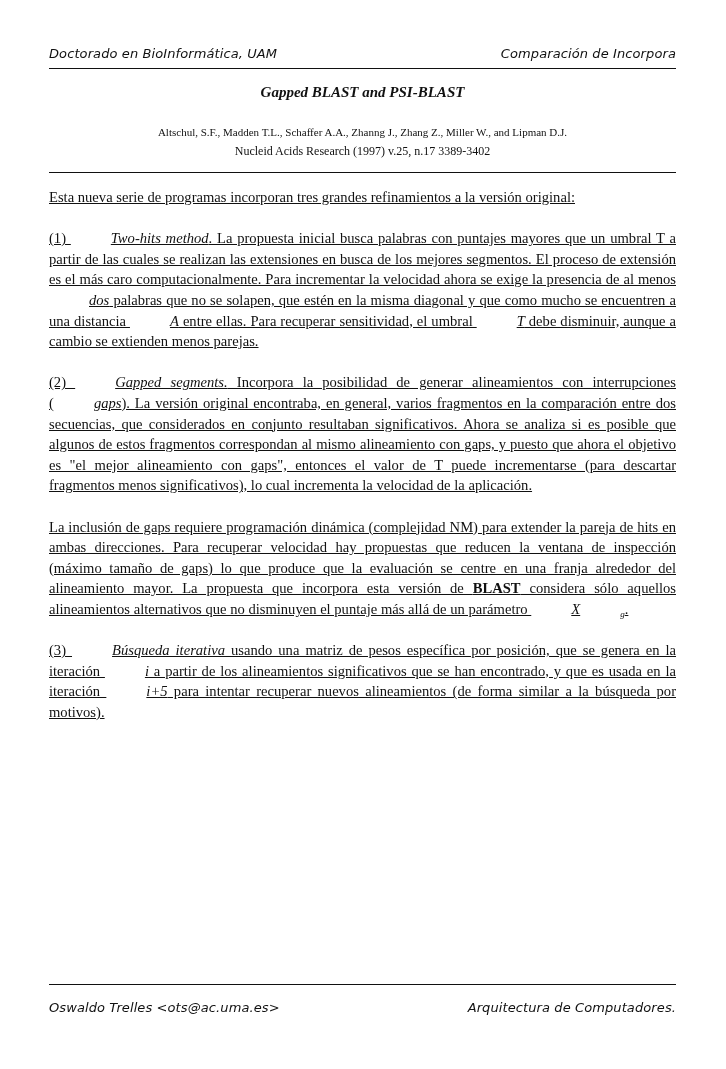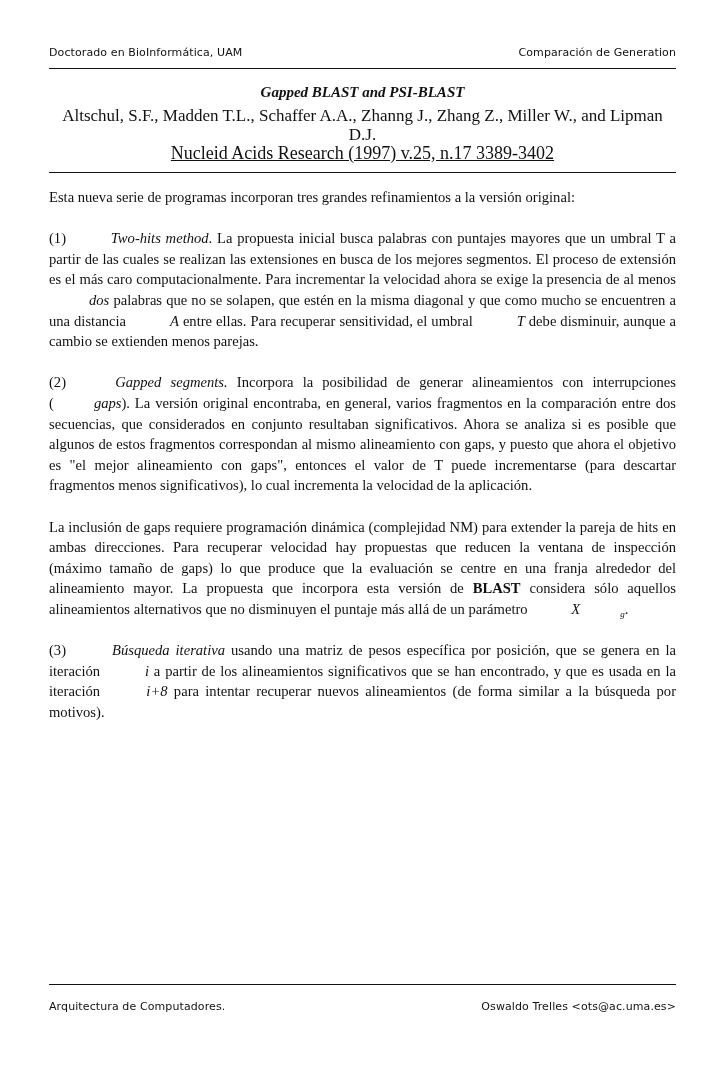--- a/index.html
+++ b/index.html
@@ -1,63 +1,63 @@
 <!DOCTYPE html>
 <html><head>
 <meta charset="utf-8">
 <style>
   html, body { margin: 0; padding: 0; background: #ffffff; }
   body { width: 726px; height: 1069px; position: relative; overflow: hidden; color: #111; }
   .page { position: absolute; left: 49px; width: 627px; top: 0; }
-  .running { position: absolute; left: 0; right: 0; font-family: "DejaVu Sans", sans-serif; font-size: 11px; color: #111; display: flex; justify-content: space-between; letter-spacing: 0.1px; }
+  .running { position: absolute; left: 0; right: 0; font-family: "DejaVu Sans", sans-serif; font-style: italic; font-size: 13px; color: #111; display: flex; justify-content: space-between; letter-spacing: 0.1px; }
   .running.head { top: 46px; }
   .rule { position: absolute; left: 0; right: 0; height: 1px; background: #111; }
   .rule.top { top: 68px; }
   .rule.mid { top: 172px; }
   .rule.foot { top: 984px; }
   .running.foot { top: 1000px; }
   .titleblock { position: absolute; top: 80px; left: 0; right: 0; text-align: center; font-family: "Liberation Serif", serif; }
   .title { font-style: italic; font-weight: bold; font-size: 15px; line-height: 25px; }
-  .authors { font-size: 17px; line-height: 19px; margin-top: 1px; }
-  .journal { font-size: 18px; line-height: 19px; text-decoration: underline; }
+  .authors { font-size: 11px; line-height: 19px; margin-top: 18px; }
+  .journal { font-size: 12px; line-height: 19px; }
   .body { position: absolute; top: 187px; left: 0; right: 0; font-family: "Liberation Serif", serif; font-size: 14.6px; line-height: 20.6px; text-align: justify; }
-  .body p { margin: 0 0 20.6px 0; }
+  .body p { margin: 0 0 20.6px 0; text-decoration: underline; }
   .body em { font-style: italic; margin-left: 40px; }
   .body b { font-weight: bold; }
   sub { font-size: 9px; vertical-align: -3px; line-height: 0; }
 </style>
 </head>
 <body>
 
 <div class="page">
 
   <div class="running head">
     <span>Doctorado en BioInformática, UAM</span>
-    <span>Comparación de Generation</span>
+    <span>Comparación de Incorpora</span>
   </div>
   <div class="rule top"></div>
 
   <div class="titleblock">
     <div class="title">Gapped BLAST and PSI-BLAST</div>
     <div class="authors">Altschul, S.F., Madden T.L., Schaffer A.A., Zhanng J., Zhang Z., Miller W., and Lipman D.J.</div>
     <div class="journal">Nucleid Acids Research (1997) v.25, n.17 3389-3402</div>
   </div>
   <div class="rule mid"></div>
 
   <div class="body">
     <p>Esta nueva serie de programas incorporan tres grandes refinamientos a la versión original:</p>
 
     <p><span>(1) </span><em>Two-hits method</em><span>. La propuesta inicial busca palabras con puntajes mayores que un umbral T a partir de las cuales se realizan las extensiones en busca de los mejores segmentos. El proceso de extensión es el más caro computacionalmente. Para incrementar la velocidad ahora se exige la presencia de al menos </span><em>dos</em><span> palabras que no se solapen, que estén en la misma diagonal y que como mucho se encuentren a una distancia </span><em>A</em><span> entre ellas. Para recuperar sensitividad, el umbral </span><em>T</em><span> debe disminuir, aunque a cambio se extienden menos parejas.</span></p>
 
     <p><span>(2) </span><em>Gapped segments.</em><span> Incorpora la posibilidad de generar alineamientos con interrupciones (</span><em>gaps</em><span>). La versión original encontraba, en general, varios fragmentos en la comparación entre dos secuencias, que considerados en conjunto resultaban significativos. Ahora se analiza si es posible que algunos de estos fragmentos correspondan al mismo alineamiento con gaps, y puesto que ahora el objetivo es "el mejor alineamiento con gaps", entonces el valor de T puede incrementarse (para descartar fragmentos menos significativos), lo cual incrementa la velocidad de la aplicación.</span></p>
 
     <p><span>La inclusión de gaps requiere programación dinámica (complejidad NM) para extender la pareja de hits en ambas direcciones. Para recuperar velocidad hay propuestas que reducen la ventana de inspección (máximo tamaño de gaps) lo que produce que la evaluación se centre en una franja alrededor del alineamiento mayor. La propuesta que incorpora esta versión de </span><b>BLAST</b><span> considera sólo aquellos alineamientos alternativos que no disminuyen el puntaje más allá de un parámetro </span><em>X</em><sub><em>g</em></sub><span>.</span></p>
 
-    <p><span>(3) </span><em>Búsqueda iterativa</em><span> usando una matriz de pesos específica por posición, que se genera en la iteración </span><em>i</em><span> a partir de los alineamientos significativos que se han encontrado, y que es usada en la iteración </span><em>i+8</em><span> para intentar recuperar nuevos alineamientos (de forma similar a la búsqueda por motivos).</span></p>
+    <p><span>(3) </span><em>Búsqueda iterativa</em><span> usando una matriz de pesos específica por posición, que se genera en la iteración </span><em>i</em><span> a partir de los alineamientos significativos que se han encontrado, y que es usada en la iteración </span><em>i+5</em><span> para intentar recuperar nuevos alineamientos (de forma similar a la búsqueda por motivos).</span></p>
   </div>
 
   <div class="rule foot"></div>
   <div class="running foot">
+    <span>Oswaldo Trelles &lt;ots@ac.uma.es&gt;</span>
     <span>Arquitectura de Computadores.</span>
-    <span>Oswaldo Trelles &lt;ots@ac.uma.es&gt;</span>
   </div>
 
 </div>
 
 </body></html>

